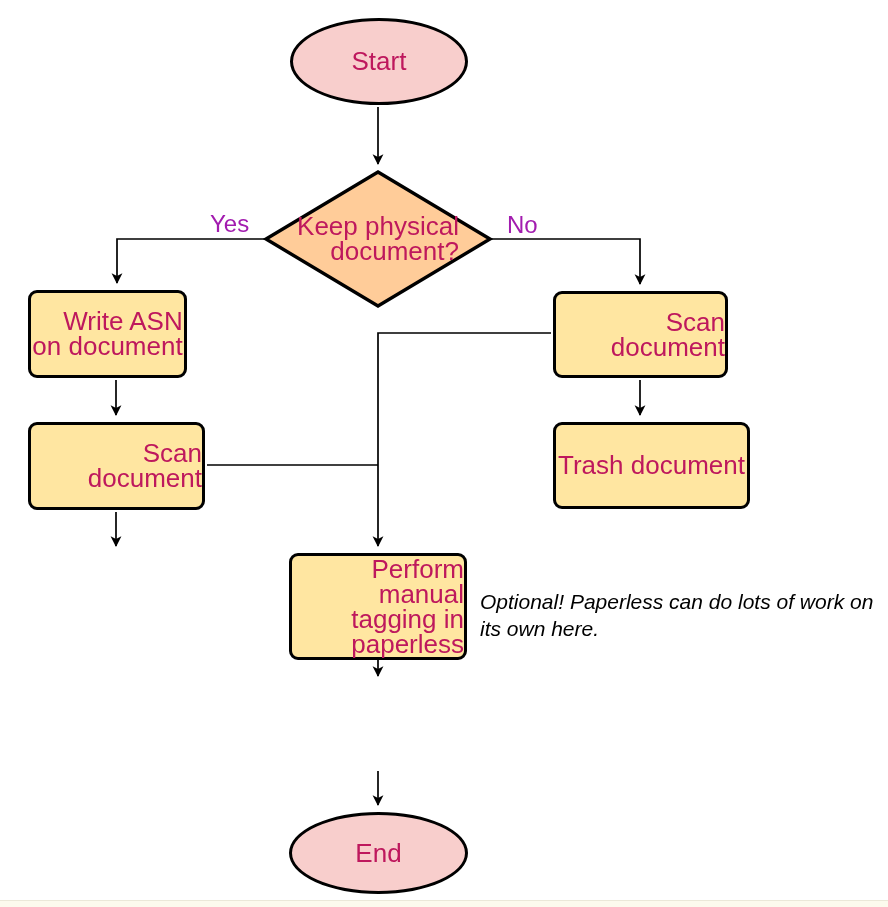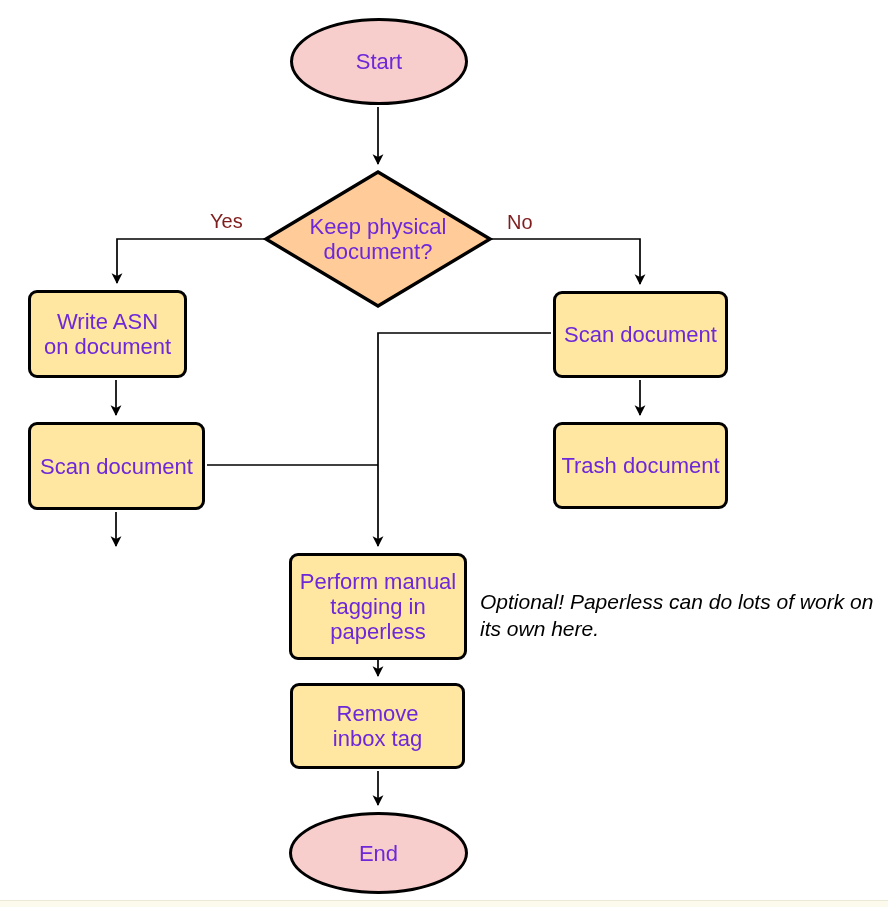--- a/index.html
+++ b/index.html
@@ -25,42 +25,42 @@
   .edge {
     fill: none;
     stroke: #000000;
     stroke-width: 1.7;
   }
   .node {
     position: absolute;
     display: flex;
     align-items: center;
     justify-content: center;
-    text-align: center;
+    text-align: right;
     box-sizing: border-box;
-    color: #6d28d9;
-    font-size: 22px;
+    color: #be185d;
+    font-size: 26px;
     line-height: 25px;
     white-space: pre-line;
   }
   .box {
     border: 3px solid #000000;
     border-radius: 9px;
   }
   .ellipse {
     border: 3.5px solid #000000;
     border-radius: 50%;
   }
   .decision-label {
     background: transparent;
   }
   .edge-label {
     position: absolute;
-    font-size: 20px;
-    color: #7f1d1d;
+    font-size: 24px;
+    color: #a21caf;
   }
   .note {
     position: absolute;
     left: 480px;
     top: 588px;
     width: 420px;
     font-size: 21px;
     font-style: italic;
     line-height: 27px;
     color: #000000;
@@ -122,37 +122,33 @@
 
   <div class="node box" style="left: 28px; top: 422px; width: 177px; height: 88px; background: rgb(255, 230, 161);">
     <span>Scan document</span>
   </div>
 
 
   <div class="node box" style="left: 553px; top: 291px; width: 175px; height: 87px; background: rgb(255, 230, 161);">
     <span>Scan document</span>
   </div>
 
-  <div class="node box" style="left: 553px; top: 422px; width: 175px; height: 87px; background: rgb(255, 230, 161);">
+  <div class="node box" style="left: 553px; top: 422px; width: 197px; height: 87px; background: rgb(255, 230, 161);">
     <span>Trash document</span>
   </div>
 
   <div class="node box" style="left: 289px; top: 553px; width: 178px; height: 107px; background: rgb(255, 230, 161);">
     <span>Perform manual
 tagging in
 paperless</span>
   </div>
 
   <div class="note">Optional! Paperless can do lots of work on
 its own here.</div>
 
-  <div class="node box" style="left: 290px; top: 683px; width: 175px; height: 86px; background: rgb(255, 230, 161);">
-    <span>Remove
-inbox tag</span>
-  </div>
 
   <div class="node ellipse" style="left: 289px; top: 812px; width: 179px; height: 82px; background: rgb(248, 206, 204);">
     <span>End</span>
   </div>
 
   <div class="bottom-strip"></div>
 
 </div>
 
 </body></html>

